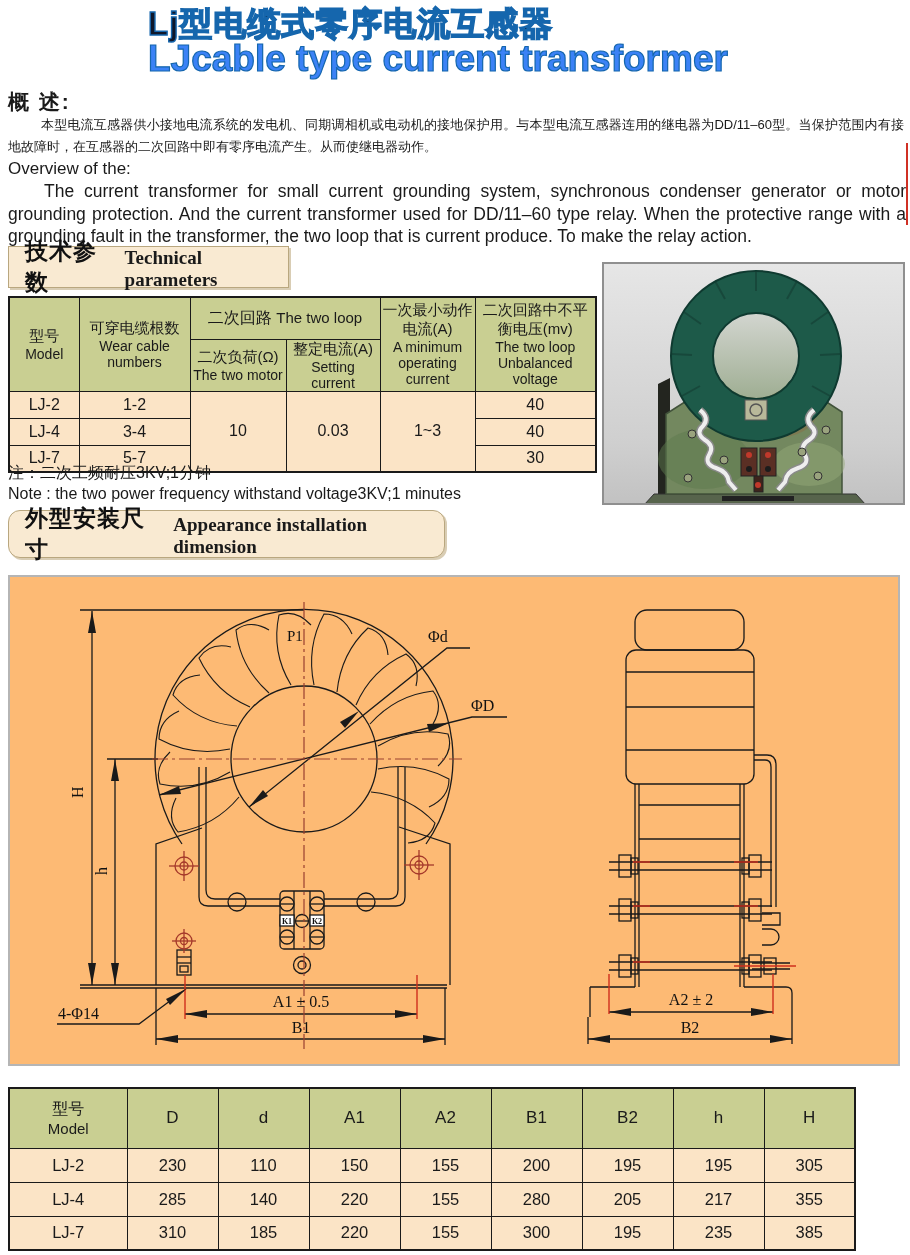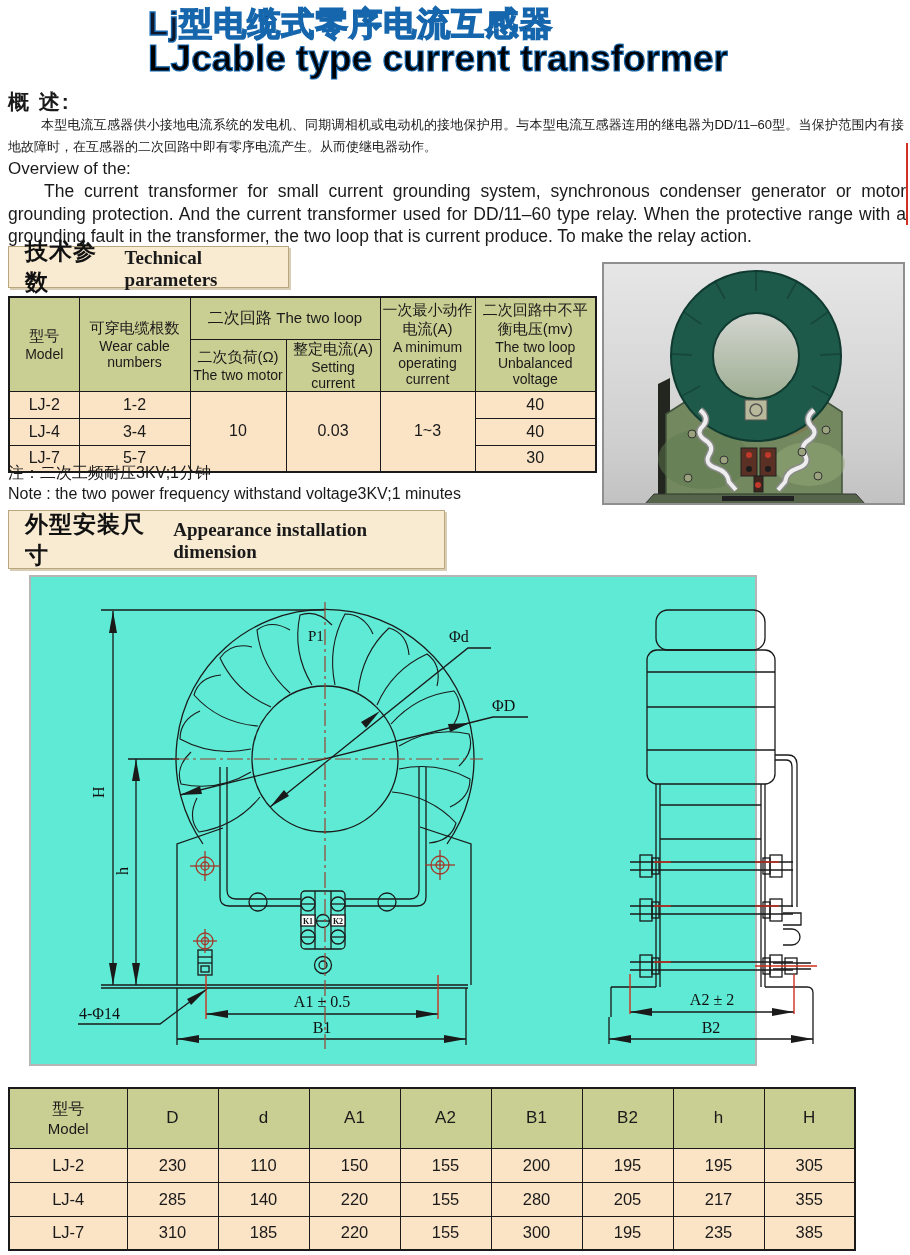--- a/index.html
+++ b/index.html
@@ -1,51 +1,51 @@
 <!DOCTYPE html>
 <html><head>
 <meta charset="utf-8">
 <style>
   html,body{margin:0;padding:0;background:#ffffff;}
   body{width:910px;height:1255px;position:relative;font-family:"Liberation Sans",sans-serif;color:#1a1a1a;overflow:hidden;}
   .abs{position:absolute;}
   
   .title-zh{left:148px;top:2px;font-size:33px;font-weight:bold;color:#0f172a;-webkit-text-stroke:1.4px #1566ad;letter-spacing:1px;white-space:nowrap;}
-  .title-en{left:148px;top:38px;font-size:37px;font-weight:bold;color:#000000;-webkit-text-stroke:1.2px #1566ad;letter-spacing:0px;white-space:nowrap;}
+  .title-en{left:148px;top:38px;font-size:37px;font-weight:bold;color:#3b82f6;-webkit-text-stroke:1.2px #1566ad;letter-spacing:0px;white-space:nowrap;}
   .ov-head{left:8px;top:88px;font-size:21px;font-weight:bold;letter-spacing:2px;}
   .para-zh{left:8px;top:114px;width:896px;font-size:13px;line-height:22px;text-align:justify;text-indent:33px;}
   .ov-en{left:8px;top:159px;font-size:17px;}
   .para-en{left:8px;top:180px;width:898px;font-size:17.5px;line-height:22.5px;text-align:justify;text-indent:36px;}
   
   .secbox{background:#f9ead2;border:1px solid #b9a77f;box-shadow:2px 2px 0 #d9cdb4;display:flex;align-items:center;padding-left:16px;box-sizing:border-box;}
   .secbox .zh{font-size:23px;font-weight:bold;color:#111;letter-spacing:1px;}
   .secbox .en{font-family:"Liberation Serif",serif;font-size:19px;font-weight:bold;margin-left:10px;padding-top:3px;}
   .sec1{left:8px;top:246px;width:281px;height:42px;}
-  .sec2{left:8px;top:510px;width:437px;height:59px;}
+  .sec2{left:8px;top:510px;width:437px;height:48px;border-radius:12px;}
   
   table{border-collapse:collapse;table-layout:fixed;}
   .ptable{left:8px;top:296px;}
   .ptable td,.ptable th{border:1px solid #1a1a1a;text-align:center;vertical-align:middle;padding:0 2px;font-weight:normal;}
   .ptable{border:2px solid #1a1a1a;}
   .hd{background:#c9cf92;}
   .bd{background:#fbe4c6;}
   .ptable .zh{display:block;font-size:15px;}
   .ptable .en{display:block;font-size:14px;line-height:16px;}
   .ptable td.val{font-size:16px;}
   .dtable{left:8px;top:1087px;}
   .dtable td,.dtable th{border:1px solid #1a1a1a;text-align:center;vertical-align:middle;font-weight:normal;}
   .dtable{border:2px solid #1a1a1a;}
   .dtable .zh{display:block;font-size:16px;}
   .dtable .en{display:block;font-size:15px;}
   .dtable td{font-size:16.5px;}
   .note1{left:8px;top:463px;font-size:16px;}
   .note2{left:8px;top:485px;font-size:16px;}
   
   .photo{left:602px;top:262px;width:303px;height:243px;border:2px solid #8f8f8f;box-sizing:border-box;}
-  .frame{left:8px;top:575px;width:728px;height:491px;border:2px solid #b5b5b5;box-sizing:border-box;background:#5eead4;margin-left:21px;}
+  .frame{left:8px;top:575px;width:892px;height:491px;border:2px solid #b5b5b5;box-sizing:border-box;background:#fdba74;}
   .artifact{left:906px;top:143px;width:2px;height:82px;background:#d03024;}
   svg text{font-family:"Liberation Serif",serif;fill:#111;}
   svg .lab{font-size:16px;}
   svg .lab2{font-size:15px;}
 </style>
 </head>
 <body>
 
 <div class="abs title-zh">Lj型电缆式零序电流互感器</div>
 <div class="abs title-en">LJcable type current transformer</div>

